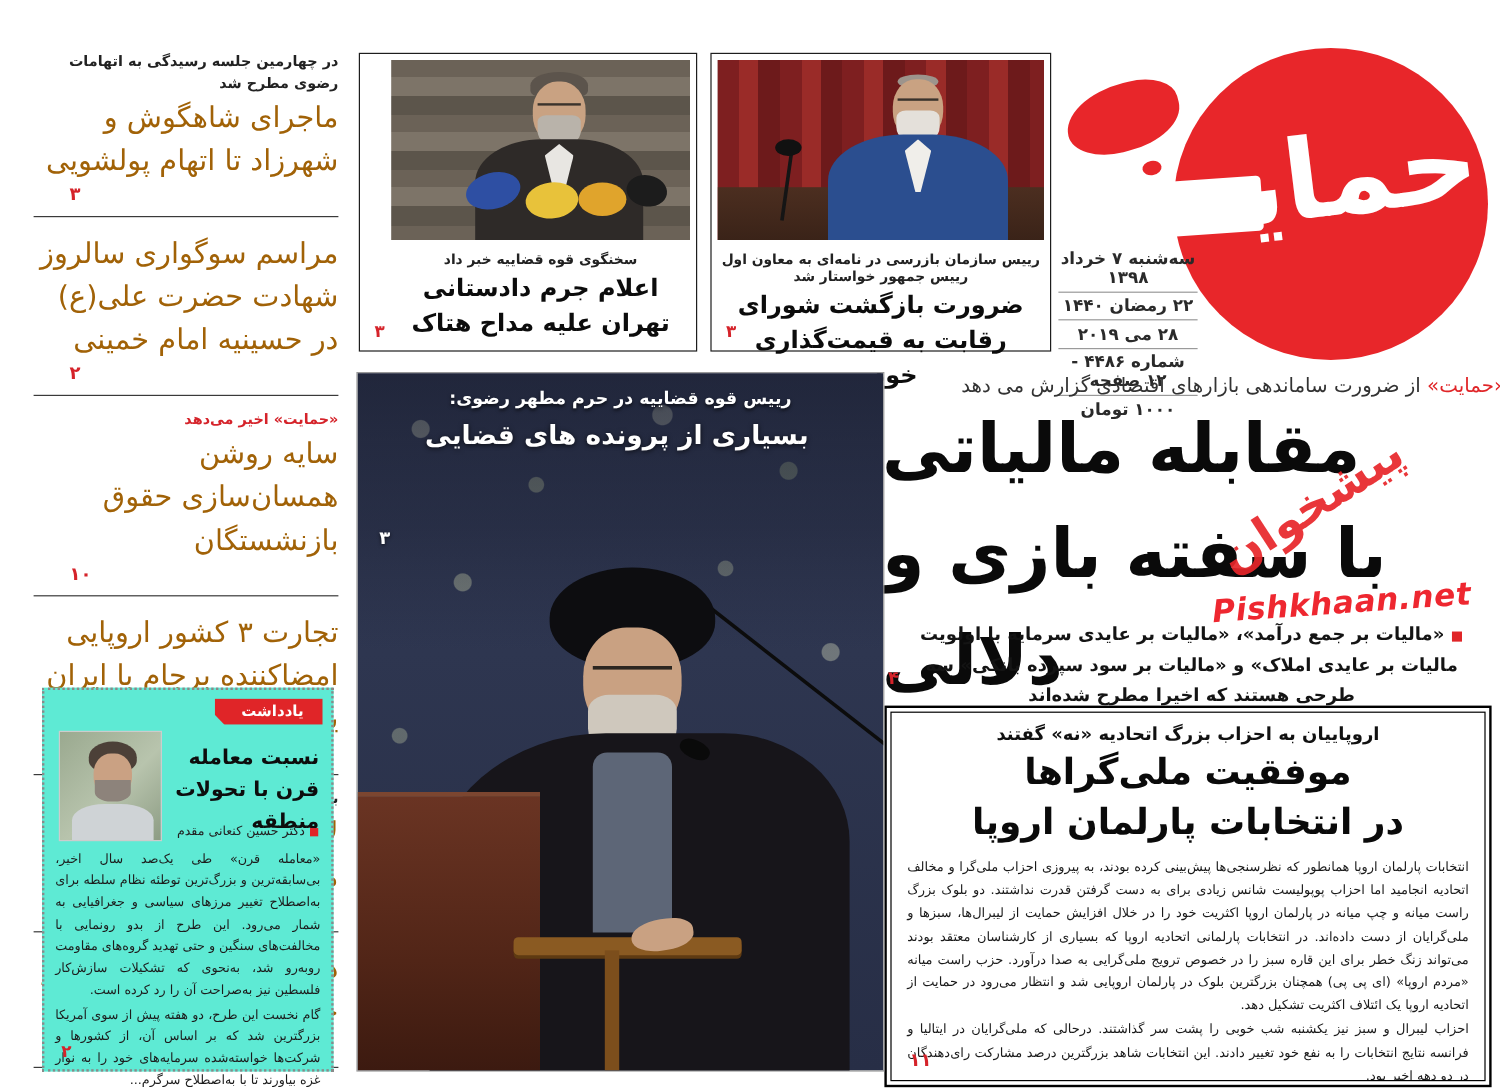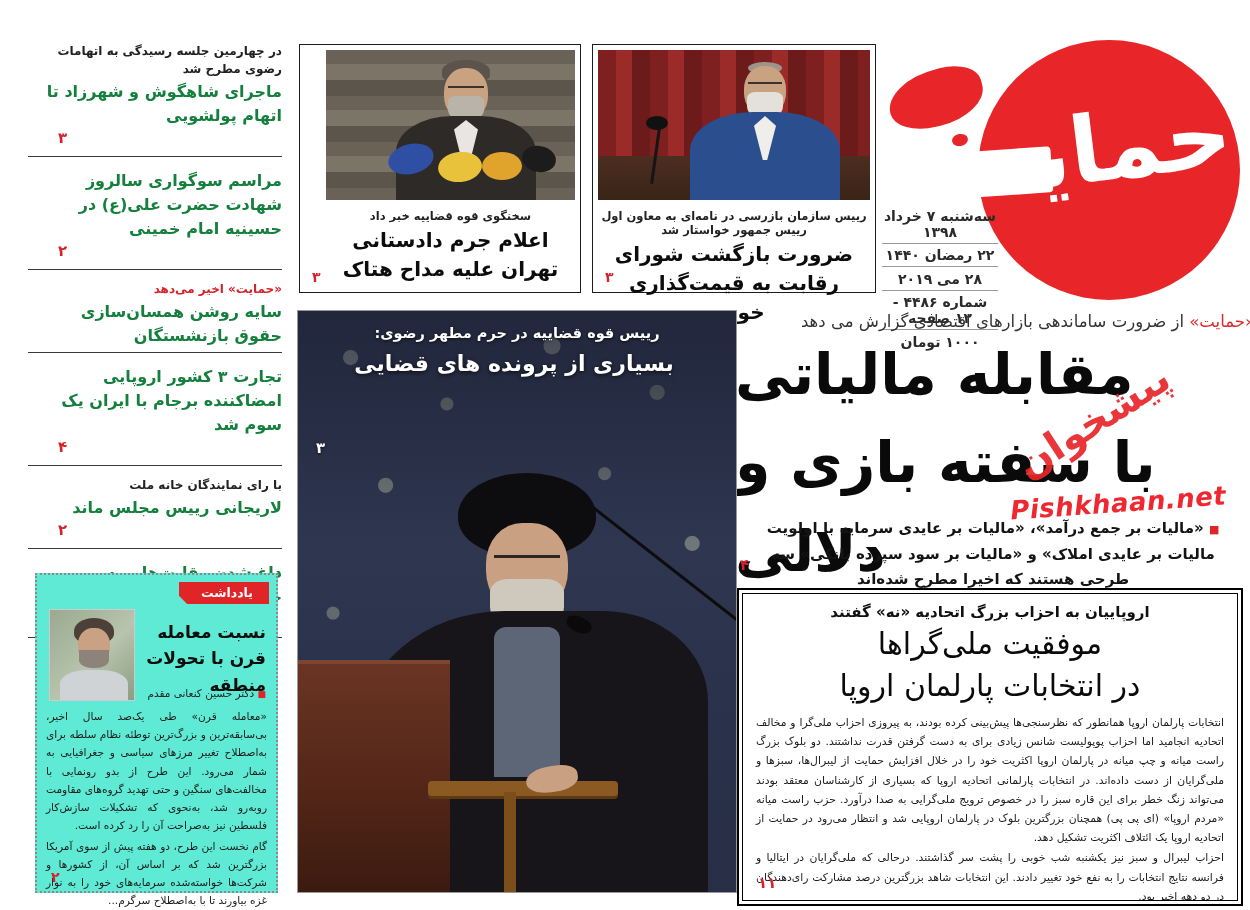--- a/index.html
+++ b/index.html
@@ -5,21 +5,21 @@
   * { margin:0; padding:0; box-sizing:border-box; }
   html,body { background:#f2f2f0; }
   body { font-family:"DejaVu Sans", sans-serif; }
   .page { position:relative; width:1250px; height:910px; background:#fff; overflow:hidden; direction:rtl; }
 
   
   .sidebar { position:absolute; right:968px; left:28px; top:36px; width:254px; }
   .sb-item { padding:6px 0 2px 0; }
   .sb-kicker { font-size:12px; font-weight:bold; color:#222; text-align:right; line-height:1.5; }
   .sb-kicker.red { color:#d5232a; }
-  .sb-title { font-size:16px; font-weight:700; color:#15803d; text-align:right; line-height:1.5; margin-top:2px; }
+  .sb-title { font-size:24px; font-weight:400; color:#a16207; text-align:right; line-height:1.5; margin-top:2px; }
   .sb-page { direction:ltr; text-align:left; color:#d5232a; font-size:15px; font-weight:bold; line-height:1; padding:3px 0 6px 30px; }
   .sb-rule { border:none; border-top:1.5px solid #3a3a3a; margin:2px 0 4px 0; }
 
   
   .note-box { position:absolute; left:35px; top:573px; width:243px; height:320px; border:2px dotted #8a8a8a; background:#5eead4; }
   .note-tab { position:absolute; top:7px; right:7px; background:#e02528; color:#fff; font-size:12.5px; font-weight:bold; padding:3px 16px 4px 22px; clip-path:polygon(0 0,100% 0,100% 100%,9% 100%,0 62%); }
   .note-photo { position:absolute; top:34px; left:12px; width:86px; height:92px; background:linear-gradient(135deg,#9aa98f 0%,#b8c4ad 55%,#8d9c84 100%); overflow:hidden; border:1px solid #ccc; }
   .np-hair { position:absolute; top:8px; left:24px; width:40px; height:26px; border-radius:50% 50% 40% 40%; background:#4c4038; }
   .np-face { position:absolute; top:18px; left:28px; width:32px; height:36px; border-radius:45%; background:#caa183; }
   .np-beard { position:absolute; top:40px; left:29px; width:30px; height:18px; border-radius:0 0 45% 45%; background:#8d837b; }
@@ -84,21 +84,21 @@
   .lead-sub .sq { color:#e02528; font-size:11px; }
   .lead-page { position:absolute; left:740px; top:556px; color:#d5232a; font-size:15px; font-weight:bold; direction:ltr; }
 
   .wm-fa { position:absolute; left:1006px; top:398px; color:#e8262a; font-size:40px; font-weight:bold; transform:rotate(-33deg); opacity:.92; z-index:6; }
   .wm-en { position:absolute; left:1010px; top:488px; color:#ee1c25; font-size:26px; font-weight:bold; font-style:italic; transform:rotate(-4deg); letter-spacing:.5px; opacity:.95; z-index:6; direction:ltr; }
 
   
   .eu-box { position:absolute; left:737px; top:588px; width:506px; height:318px; border:2px solid #000; background:#fff; }
   .eu-inner { position:absolute; inset:3px; border:1px solid #000; overflow:hidden; }
   .eu-kicker { text-align:center; font-size:15px; font-weight:bold; color:#111; margin-top:9px; }
-  .eu-title { text-align:center; font-size:30px; font-weight:normal; color:#0a0a0a; line-height:1.4; margin-top:2px; }
+  .eu-title { text-align:center; font-size:30px; font-weight:bold; color:#0a0a0a; line-height:1.4; margin-top:2px; }
   .eu-body { padding:6px 13px 0 13px; font-size:10.8px; color:#1a1a1a; text-align:justify; line-height:1.78; }
   .eu-body p + p { margin-top:1px; }
   .eu-page { position:absolute; bottom:8px; left:15px; color:#d5232a; font-size:15px; font-weight:bold; direction:ltr; }
 
   
   .main-photo { position:absolute; left:297px; top:310px; width:440px; height:583px; overflow:hidden; border:1px solid #999;
     background:
       radial-gradient(circle at 12% 8%, rgba(220,225,200,.55) 0 7px, transparent 8px),
       radial-gradient(circle at 34% 16%, rgba(190,200,160,.5) 0 6px, transparent 7px),
       radial-gradient(circle at 58% 6%, rgba(225,228,205,.5) 0 8px, transparent 9px),
@@ -142,20 +142,21 @@
 
     <div class="sb-item">
       <div class="sb-title">مراسم سوگواری سالروز شهادت حضرت علی(ع) در حسینیه امام خمینی</div>
       <div class="sb-page">۲</div>
     </div>
     <hr class="sb-rule">
 
     <div class="sb-item">
       <div class="sb-kicker red">«حمایت» اخیر می‌دهد</div>
       <div class="sb-title">سایه روشن همسان‌سازی حقوق بازنشستگان</div>
+      <div class="sb-page">۱۰</div>
     </div>
     <hr class="sb-rule">
 
     <div class="sb-item">
       <div class="sb-title">تجارت ۳ کشور اروپایی امضاکننده برجام با ایران یک سوم شد</div>
       <div class="sb-page">۴</div>
     </div>
     <hr class="sb-rule">
 
     <div class="sb-item">

